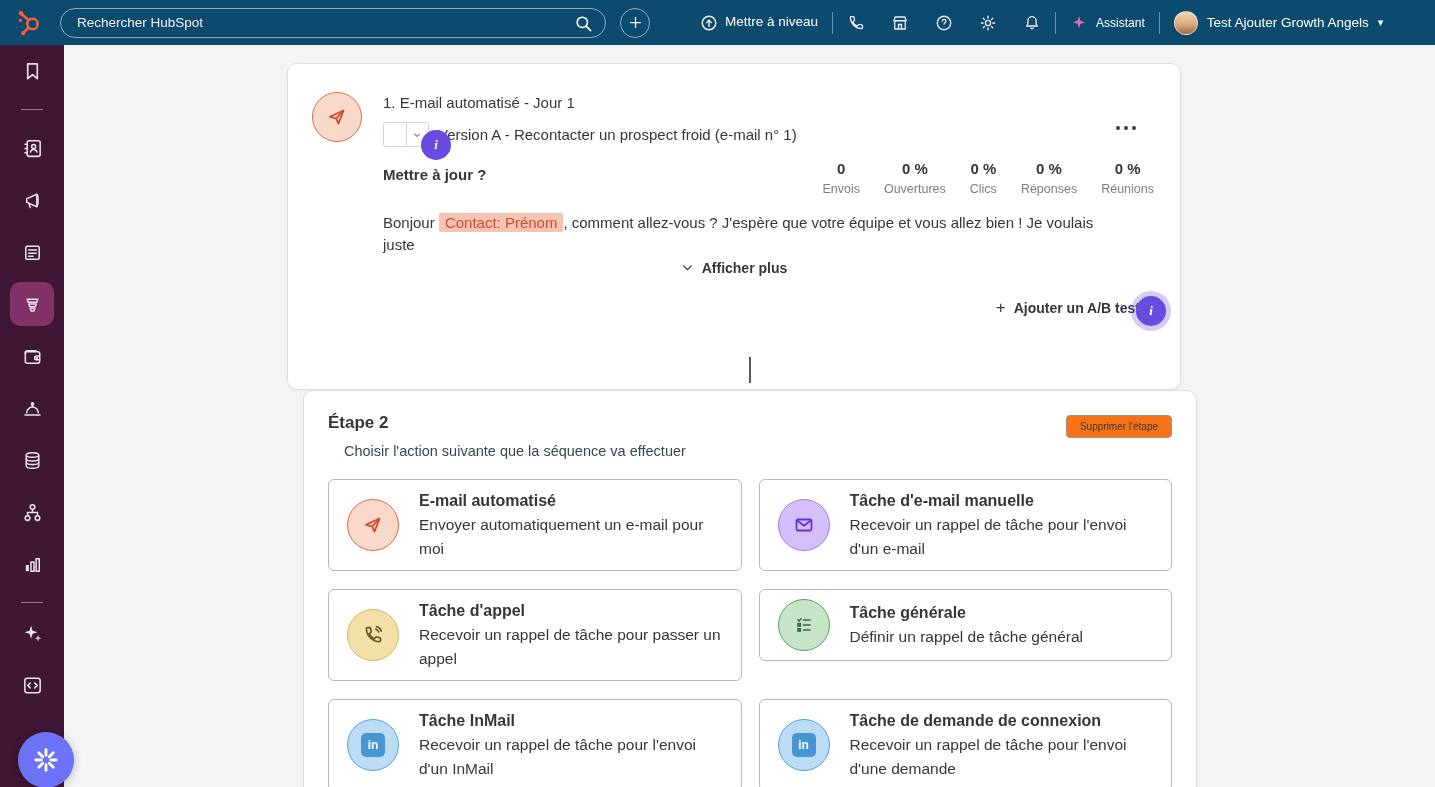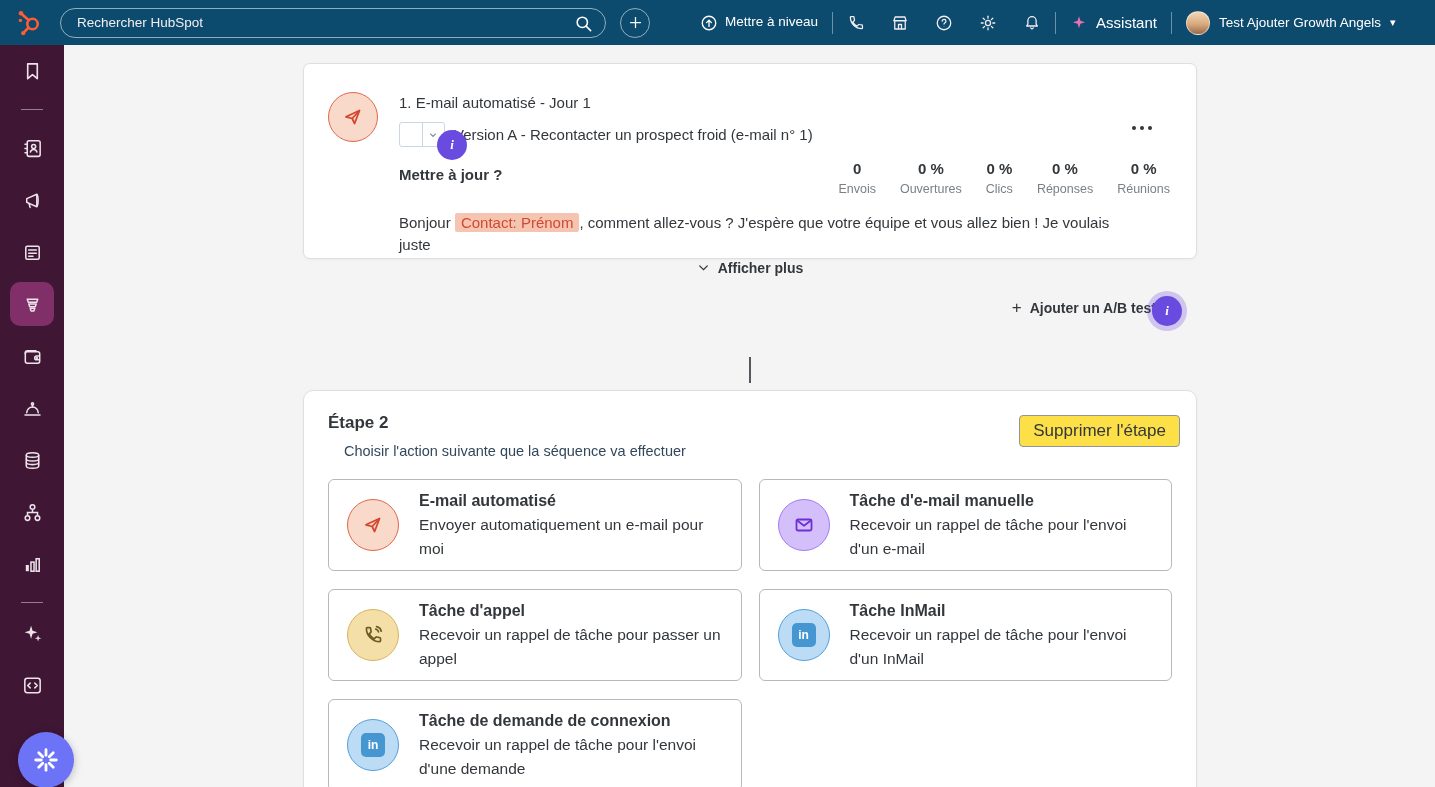--- a/index.html
+++ b/index.html
@@ -10,38 +10,38 @@
   .logo { width:30px; height:30px; margin:0 16px 0 14px; flex:0 0 auto; }
   .search-pill { position:relative; width:546px; height:30px; border:1px solid rgba(255,255,255,0.55); border-radius:16px; display:flex; align-items:center; }
   .search-pill input { background:transparent; border:none; outline:none; color:#fff; font-size:13.5px; padding:0 38px 0 16px; width:100%; font-family:"Liberation Sans", sans-serif; }
   .search-pill input::placeholder { color:#f3eef2; opacity:1; }
   .search-ic { position:absolute; right:12px; top:5px; width:19px; height:19px; color:#fff; }
   .tb-btn { width:30px; height:30px; border:1px solid rgba(255,255,255,0.55); border-radius:50%; display:flex; align-items:center; justify-content:center; color:#fff; margin-left:14px; background:transparent; cursor:pointer; }
   .tb-upgrade { display:flex; gap:7px; color:#fff; font-size:13.5px; margin-left:50px; cursor:pointer; }
   .tb-div { width:1px; height:22px; background:rgba(255,255,255,0.4); margin:0 14px; }
   .tb-icons { display:flex; align-items:center; gap:26px; color:#f3eef2; }
   .tb-ic { width:18px; height:18px; display:block; }
-  .tb-assist { display:flex; align-items:center; gap:8px; color:#fff; font-size:15px; cursor:pointer; }
+  .tb-assist { display:flex; align-items:center; gap:8px; color:#fff; font-size:12px; cursor:pointer; }
   .tb-account { display:flex; align-items:center; gap:9px; color:#fff; font-size:13.5px; cursor:pointer; }
   .avatar { width:24px; height:24px; border-radius:50%; background:linear-gradient(180deg,#f0d9b8 0%,#d9a97e 55%,#9a6b4a 100%); border:1px solid rgba(255,255,255,0.5); }
   .caret { font-size:11px; color:#fff; }
 
   
   .sidebar { position:absolute; left:0; top:45px; width:64px; height:742px; background:#401635; z-index:30; display:flex; flex-direction:column; align-items:center; }
   .sb-item { width:44px; height:44px; display:flex; align-items:center; justify-content:center; color:#ece4ea; border-radius:10px; cursor:pointer; margin-top:8px; }
   .sb-item.active { background:#812f68; }
   .sb-item svg { width:23px; height:23px; }
   .sb-div { width:22px; height:1px; background:rgba(255,255,255,0.45); margin:16px 0 8px 0; }
   .breeze-btn { position:absolute; left:18px; top:732px; width:56px; height:56px; border-radius:50%; background:#6c73f6; border:none; display:flex; align-items:center; justify-content:center; cursor:pointer; z-index:60; box-shadow:0 2px 8px rgba(0,0,0,0.25); }
   .breeze-btn svg { width:28px; height:28px; color:#fff; }
 
   
   .main { position:absolute; left:64px; top:45px; width:1371px; height:742px; background:#f5f4f5; overflow:hidden; }
   .card { position:absolute; background:#fff; border:1px solid #dfdfe2; border-radius:10px; box-shadow:0 1px 3px rgba(0,0,0,0.04); }
-  .card1 { left:239px; top:18px; width:894px; height:196px;border-radius:7px; }
+  .card1 { left:223px; top:18px; width:894px; height:327px; }
   .card2 { left:239px; top:345px; width:894px; height:424px; }
   .connector { position:absolute; left:685px; top:312px; width:2px; height:26px; background:#55585c; }
 
   
   .step-circle { position:absolute; left:24px; top:28px; width:50px; height:50px; border-radius:50%; display:flex; align-items:center; justify-content:center; }
   .circ-send { background:#f9d9c9; border:1.5px solid #e4664a; color:#d3472e; }
   .c1-title { position:absolute; left:95px; top:30px; font-size:15px; color:#33373b; }
   .version-row { position:absolute; left:95px; top:58px; display:flex; align-items:center; }
   .split-btn { display:flex; width:46px; height:25px; border:1px solid #cbd6e2; border-radius:3px; background:#fff; overflow:hidden; }
   .split-cell { flex:1; display:flex; align-items:center; justify-content:center; color:#7b8a9a; cursor:pointer; }
@@ -60,21 +60,21 @@
   .c1-body { position:absolute; left:95px; top:148px; width:742px; font-size:15px; color:#33373b; line-height:22px; }
   .token { background:#f6c5b2; color:#cf4a32; padding:1px 6px; border-radius:2px; }
   .show-more { position:absolute; left:0; right:0; top:196px; text-align:center; font-size:14px; font-weight:bold; color:#33373b; cursor:pointer; }
   .show-more svg { width:13px; height:13px; vertical-align:-1px; margin-right:8px; }
   .add-ab { position:absolute; right:40px; top:234px; font-size:14px; font-weight:bold; color:#33373b; cursor:pointer; }
   .add-ab .plus { font-weight:normal; font-size:17px; margin-right:8px; }
 
   
   .c2-title { position:absolute; left:24px; top:22px; font-size:17px; font-weight:bold; color:#33373b; }
   .c2-sub { position:absolute; left:24px; top:52px; font-size:14.5px; color:#33475b;margin-left:16px; }
-  .delete-btn { position:absolute; right:16px; top:24px; background:#fde047; border:1px solid #8f959b; border-radius:4px; padding:5px 13px; font-size:17px; color:#33373b; cursor:pointer; font-family:"Liberation Sans", sans-serif; }
+  .delete-btn { position:absolute; right:24px; top:24px; background:#f97316; border:1px solid #8f959b; border-radius:4px; padding:5px 13px; font-size:10px; color:#33373b; cursor:pointer; font-family:"Liberation Sans", sans-serif; }
   .opt-grid { position:absolute; left:24px; top:88px; right:24px; display:grid; grid-template-columns:1fr 1fr; column-gap:17px; row-gap:18px; align-items:start; }
   .opt-card { background:#fff; border:1px solid #b3b9bf; border-radius:6px; padding:9px 18px; display:flex; align-items:center; gap:20px; cursor:pointer; min-height:66px; }
   .opt-circle { width:52px; height:52px; border-radius:50%; flex:0 0 auto; display:flex; align-items:center; justify-content:center; }
   .opt-circle svg { width:24px; height:24px; }
   .circ-purple { background:#d4bffa; border:1.5px solid #9f7df2; color:#6d30d6; }
   .circ-yellow { background:#f4dfa9; border:1.5px solid #d9b45a; color:#6b5b24; }
   .circ-green  { background:#c7e3c8; border:1.5px solid #5ba16b; color:#356e41; }
   .circ-blue   { background:#bcdcf5; border:1.5px solid #55a0dc; color:#fff; }
   .li-badge { width:24px; height:24px; background:#4696d2; border-radius:5px; color:#fff; font-size:12px; font-weight:bold; display:flex; align-items:center; justify-content:center; }
   .opt-title { font-size:16px; font-weight:bold; color:#33373b; line-height:24px; }
@@ -394,20 +394,36 @@
             <path d="M14.8 6.2c1.3.3 2.4 1.4 2.7 2.7"></path>
               <path d="M15.6 3.6c2.3.5 4.1 2.3 4.6 4.6"></path>
           </svg>
         </div>
         <div>
           <div class="opt-title">Tâche d'appel</div>
           <div class="opt-desc">Recevoir un rappel de tâche pour passer un appel</div>
         </div>
       </div>
 
+      <div class="opt-card">
+        <div class="opt-circle circ-green">
+          <svg viewBox="0 0 24 24" fill="none" stroke="currentColor" stroke-width="1.7" stroke-linecap="round">
+            <path d="M6 6.8l1.1 1.1 1.9-2.1"></path>
+              <line x1="11.5" y1="7" x2="18" y2="7"></line>
+            <rect x="6" y="10.8" width="2.2" height="2.2"></rect>
+              <line x1="11.5" y1="12" x2="18" y2="12"></line>
+            <rect x="6" y="15.8" width="2.2" height="2.2"></rect>
+              <line x1="11.5" y1="17" x2="18" y2="17"></line>
+          </svg>
+        </div>
+        <div>
+          <div class="opt-title">Tâche générale</div>
+          <div class="opt-desc">Définir un rappel de tâche général</div>
+        </div>
+      </div>
 
       <div class="opt-card">
         <div class="opt-circle circ-blue">
           <span class="li-badge">in</span>
         </div>
         <div>
           <div class="opt-title">Tâche InMail</div>
           <div class="opt-desc">Recevoir un rappel de tâche pour l'envoi d'un InMail</div>
         </div>
       </div>

